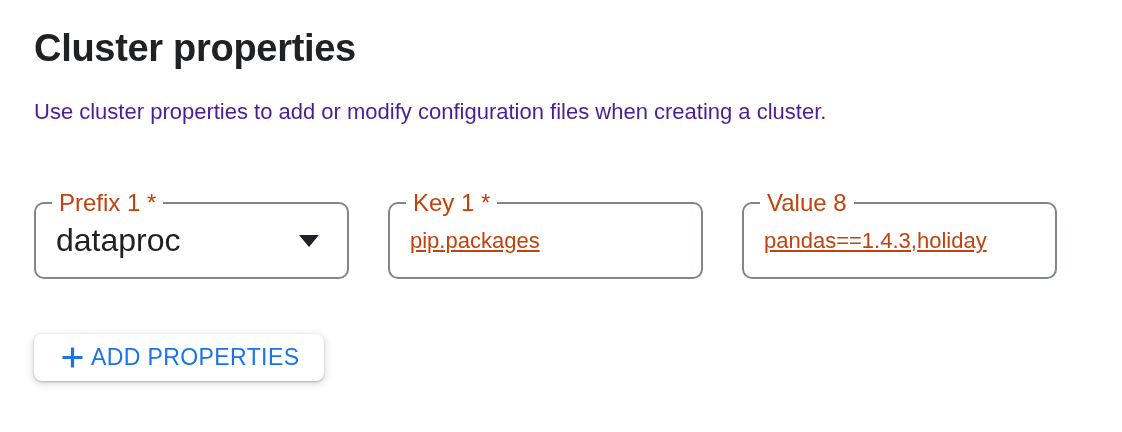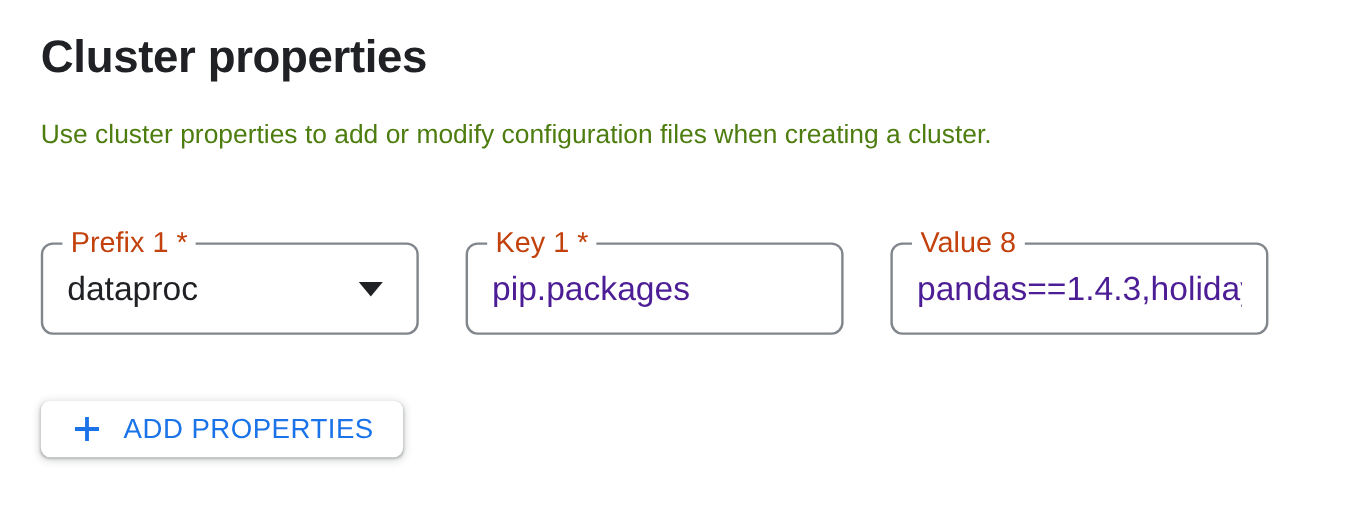--- a/index.html
+++ b/index.html
@@ -23,21 +23,21 @@
     line-height: 46px;
     font-weight: 700;
     letter-spacing: -0.3px;
     color: #202124;
   }
   .section-description {
     margin: 26px 0 0 0;
     font-size: 22px;
     line-height: 30px;
     font-weight: 400;
-    color: #4d7c0f;
+    color: #4c1d95;
   }
   .fields-row {
     display: flex;
     gap: 39px;
     margin-top: 75px;
   }
   .field {
     position: relative;
     width: 315px;
     height: 77px;
@@ -55,21 +55,21 @@
     left: 16px;
     background: #ffffff;
     padding: 0 7px;
     font-size: 24px;
     line-height: 30px;
     font-weight: 500;
     color: #c2410c;
     white-space: nowrap;
   }
   .field-value {
-    font-size: 28px;
+    font-size: 32px;
     color: #202124;
     white-space: nowrap;
     overflow: hidden;
   }
   .field.select-field {
     justify-content: space-between;
     cursor: pointer;
   }
   .caret-down {
     width: 0;
@@ -81,29 +81,30 @@
     flex: 0 0 auto;
   }
   .text-input {
     border: none;
     outline: none;
     background: transparent;
     width: 100%;
     padding: 0;
     margin: 0;
     font-family: inherit;
-    font-size: 28px;
-    color: #4c1d95;
+    font-size: 22px;
+    color: #c2410c;
     white-space: nowrap;
     overflow: hidden;
+    text-decoration: underline;
   }
   .add-btn {
     display: inline-flex;
     align-items: center;
-    gap: 17px;
+    gap: 5px;
     margin-top: 55px;
     height: 47px;
     padding: 0 25px;
     border: none;
     border-radius: 8px;
     background: #ffffff;
     box-shadow: 0 1px 2px rgba(60,64,67,0.30), 0 2px 6px 2px rgba(60,64,67,0.15);
     color: #1a73e8;
     font-family: inherit;
     font-size: 23px;

